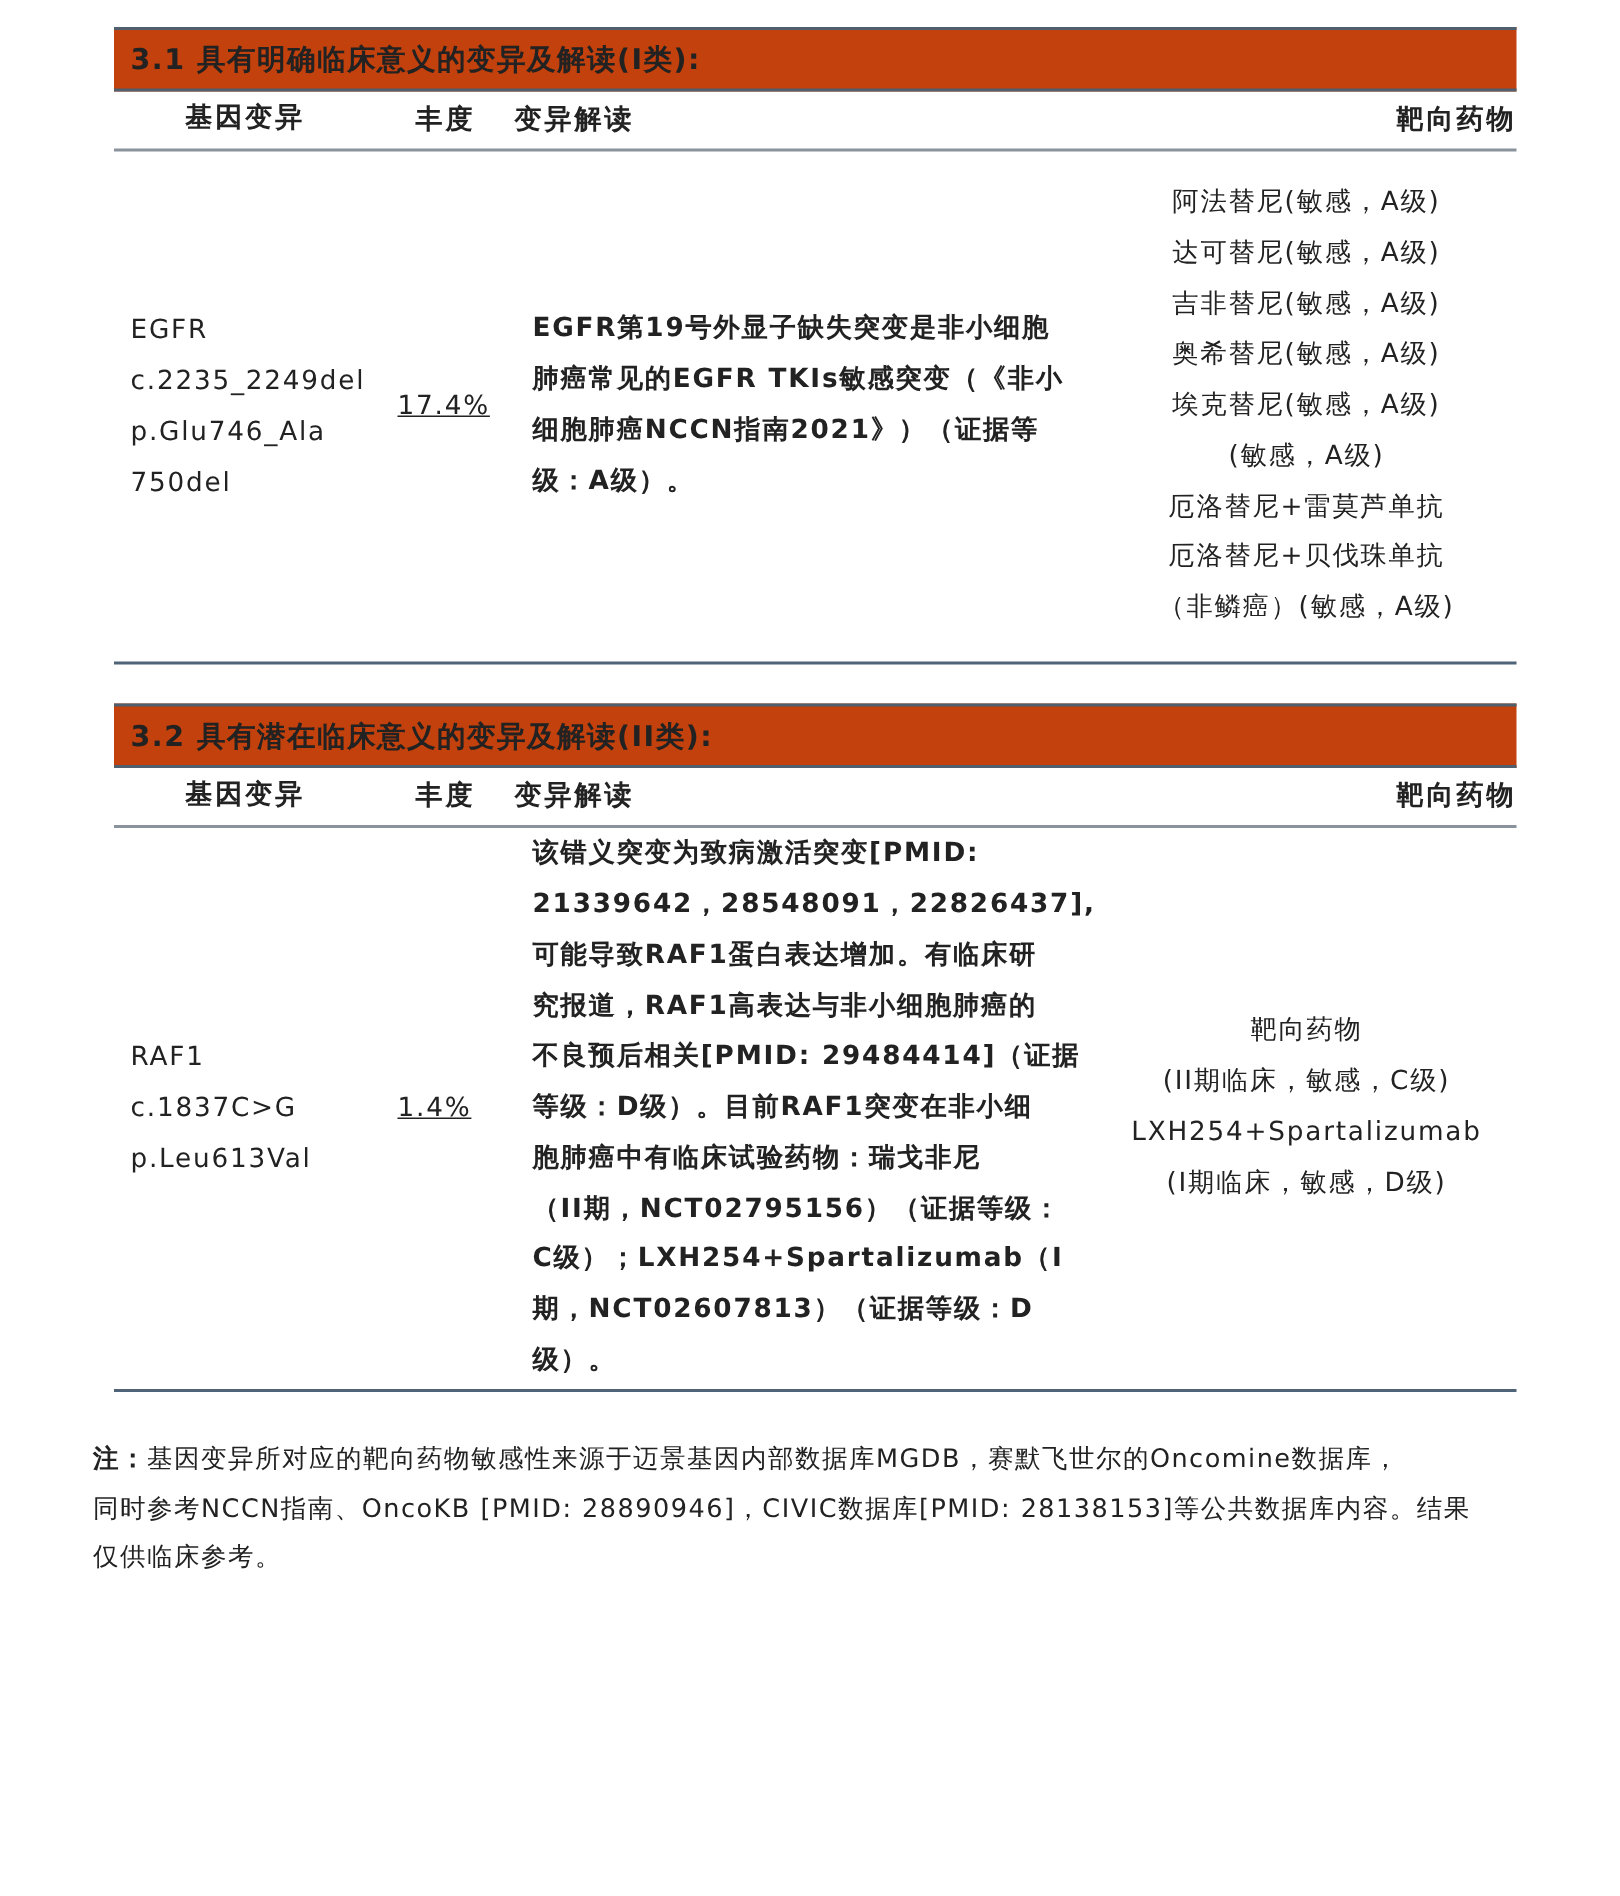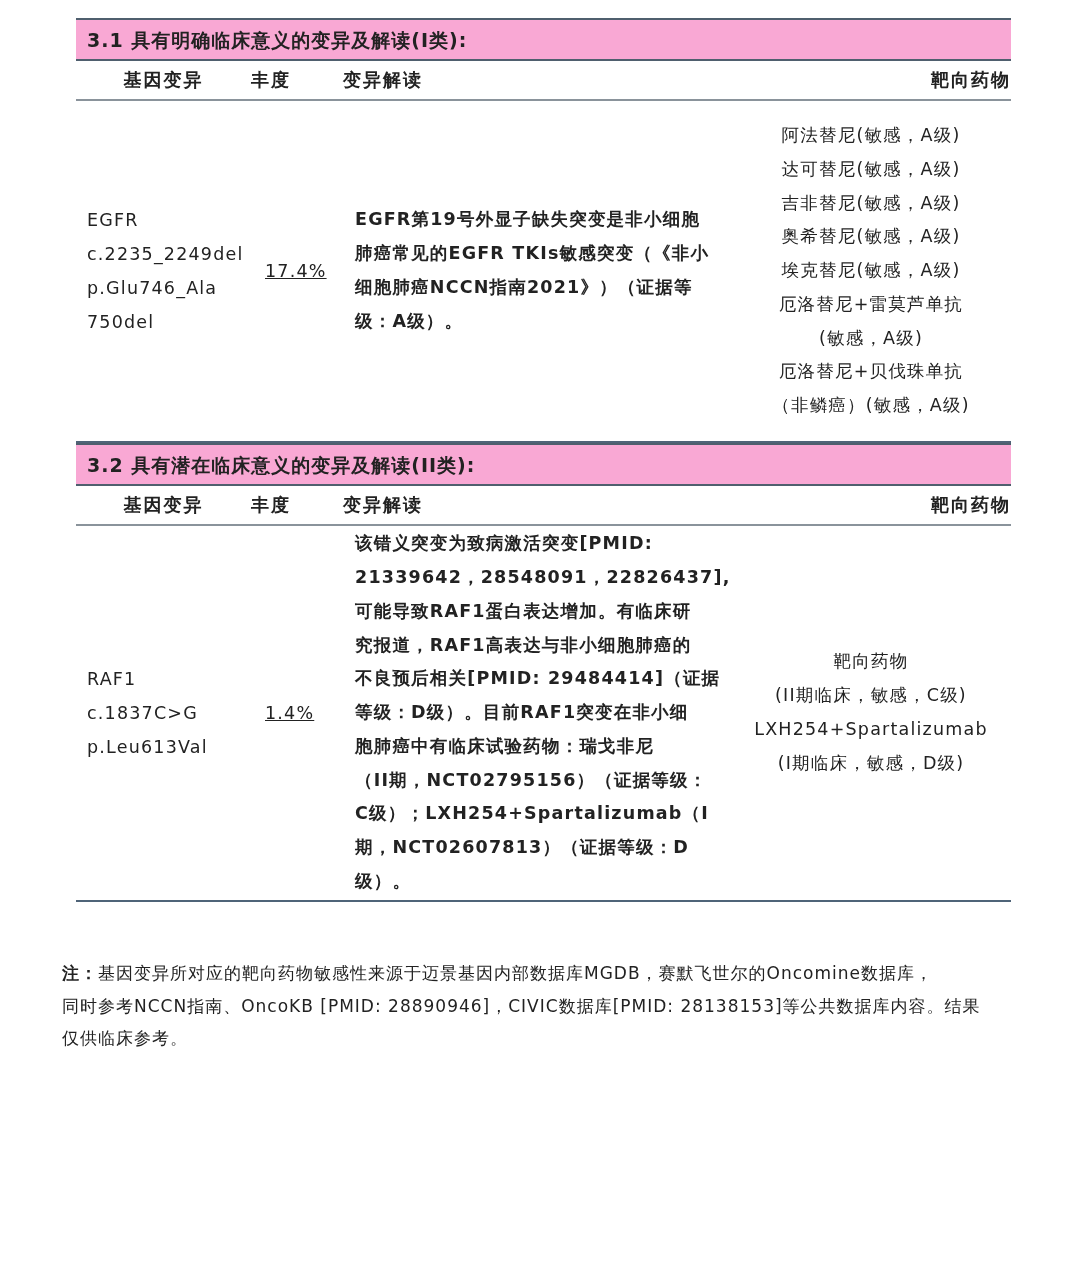--- a/index.html
+++ b/index.html
@@ -3,37 +3,37 @@
   <meta charset="utf-8">
   <style>
     html, body { margin: 0; padding: 0; background: #ffffff; }
     body {
       width: 1080px; height: 1264px; position: relative; overflow: hidden;
       font-family: "DejaVu Sans", "Liberation Sans", sans-serif;
       color: #1e1e1e;
     }
     .section { position: absolute; left: 76px; width: 935px; }
     .sec-title {
-      background: #f9a8d4;
+      background: #c2410c;
       border-top: 2px solid #4f5f6e;
       border-bottom: 2px solid #4f5f6e;
       height: 43px; box-sizing: border-box;
       padding-left: 11px;
       font-size: 19px; font-weight: bold;
       line-height: 41px; letter-spacing: 1px;
       color: #222;
     }
     .thead {
       display: flex; height: 40px; box-sizing: border-box;
       border-bottom: 2px solid #8a939b;
       font-size: 18px; font-weight: bold; letter-spacing: 2px;
       line-height: 38px; color: #222;
     }
-    .col1 { width: 175px; text-align: center; }
-    .col2 { width: 92px; text-align: left; }
+    .col1 { width: 175px; text-align: center; font-family: Liberation Mono, monospace; }
+    .col2 { width: 92px; text-align: center; }
     .col3 { width: 388px; }
     .col4 { width: 280px; text-align: right; }
     .trow {
       display: flex; align-items: center;
       border-bottom: 2px solid #4f6478;
       font-size: 17.5px; letter-spacing: 1.2px; color: #222;
     }
     .trow .c1 { width: 175px; padding-left: 11px; box-sizing: border-box; line-height: 34px; }
     .trow .c2 { width: 92px; text-align: left; padding-left: 14px; box-sizing: border-box; text-decoration: underline; }
     .trow .c3 { width: 388px; padding-left: 12px; padding-right: 14px; box-sizing: border-box; line-height: 33.8px; text-align: justify; text-align-last: left; font-weight: bold; }
@@ -69,29 +69,29 @@
       <span class="line">肺癌常见的EGFR TKIs敏感突变（《非小</span>
       <span class="line">细胞肺癌NCCN指南2021》）（证据等</span>
       <span class="line">级：A级）。</span>
     </div>
     <div class="c4">
       <span class="line">阿法替尼(敏感，A级)</span>
       <span class="line">达可替尼(敏感，A级)</span>
       <span class="line">吉非替尼(敏感，A级)</span>
       <span class="line">奥希替尼(敏感，A级)</span>
       <span class="line">埃克替尼(敏感，A级)</span>
+      <span class="line">(敏感，A级)</span>
       <span class="line">厄洛替尼+雷莫芦单抗</span>
-      <span class="line">(敏感，A级)</span>
       <span class="line">厄洛替尼+贝伐珠单抗</span>
       <span class="line">（非鳞癌）(敏感，A级)</span>
     </div>
   </div>
 </div>
 
-<div class="section" style="top:443px;">
+<div class="section" style="top:469px;">
   <div class="sec-title">3.2 具有潜在临床意义的变异及解读(II类):</div>
   <div class="thead">
     <div class="col1">基因变异</div>
     <div class="col2">丰度</div>
     <div class="col3">变异解读</div>
     <div class="col4">靶向药物</div>
   </div>
   <div class="trow" style="height:374px;">
     <div class="c1">
       <span class="line">RAF1</span>

